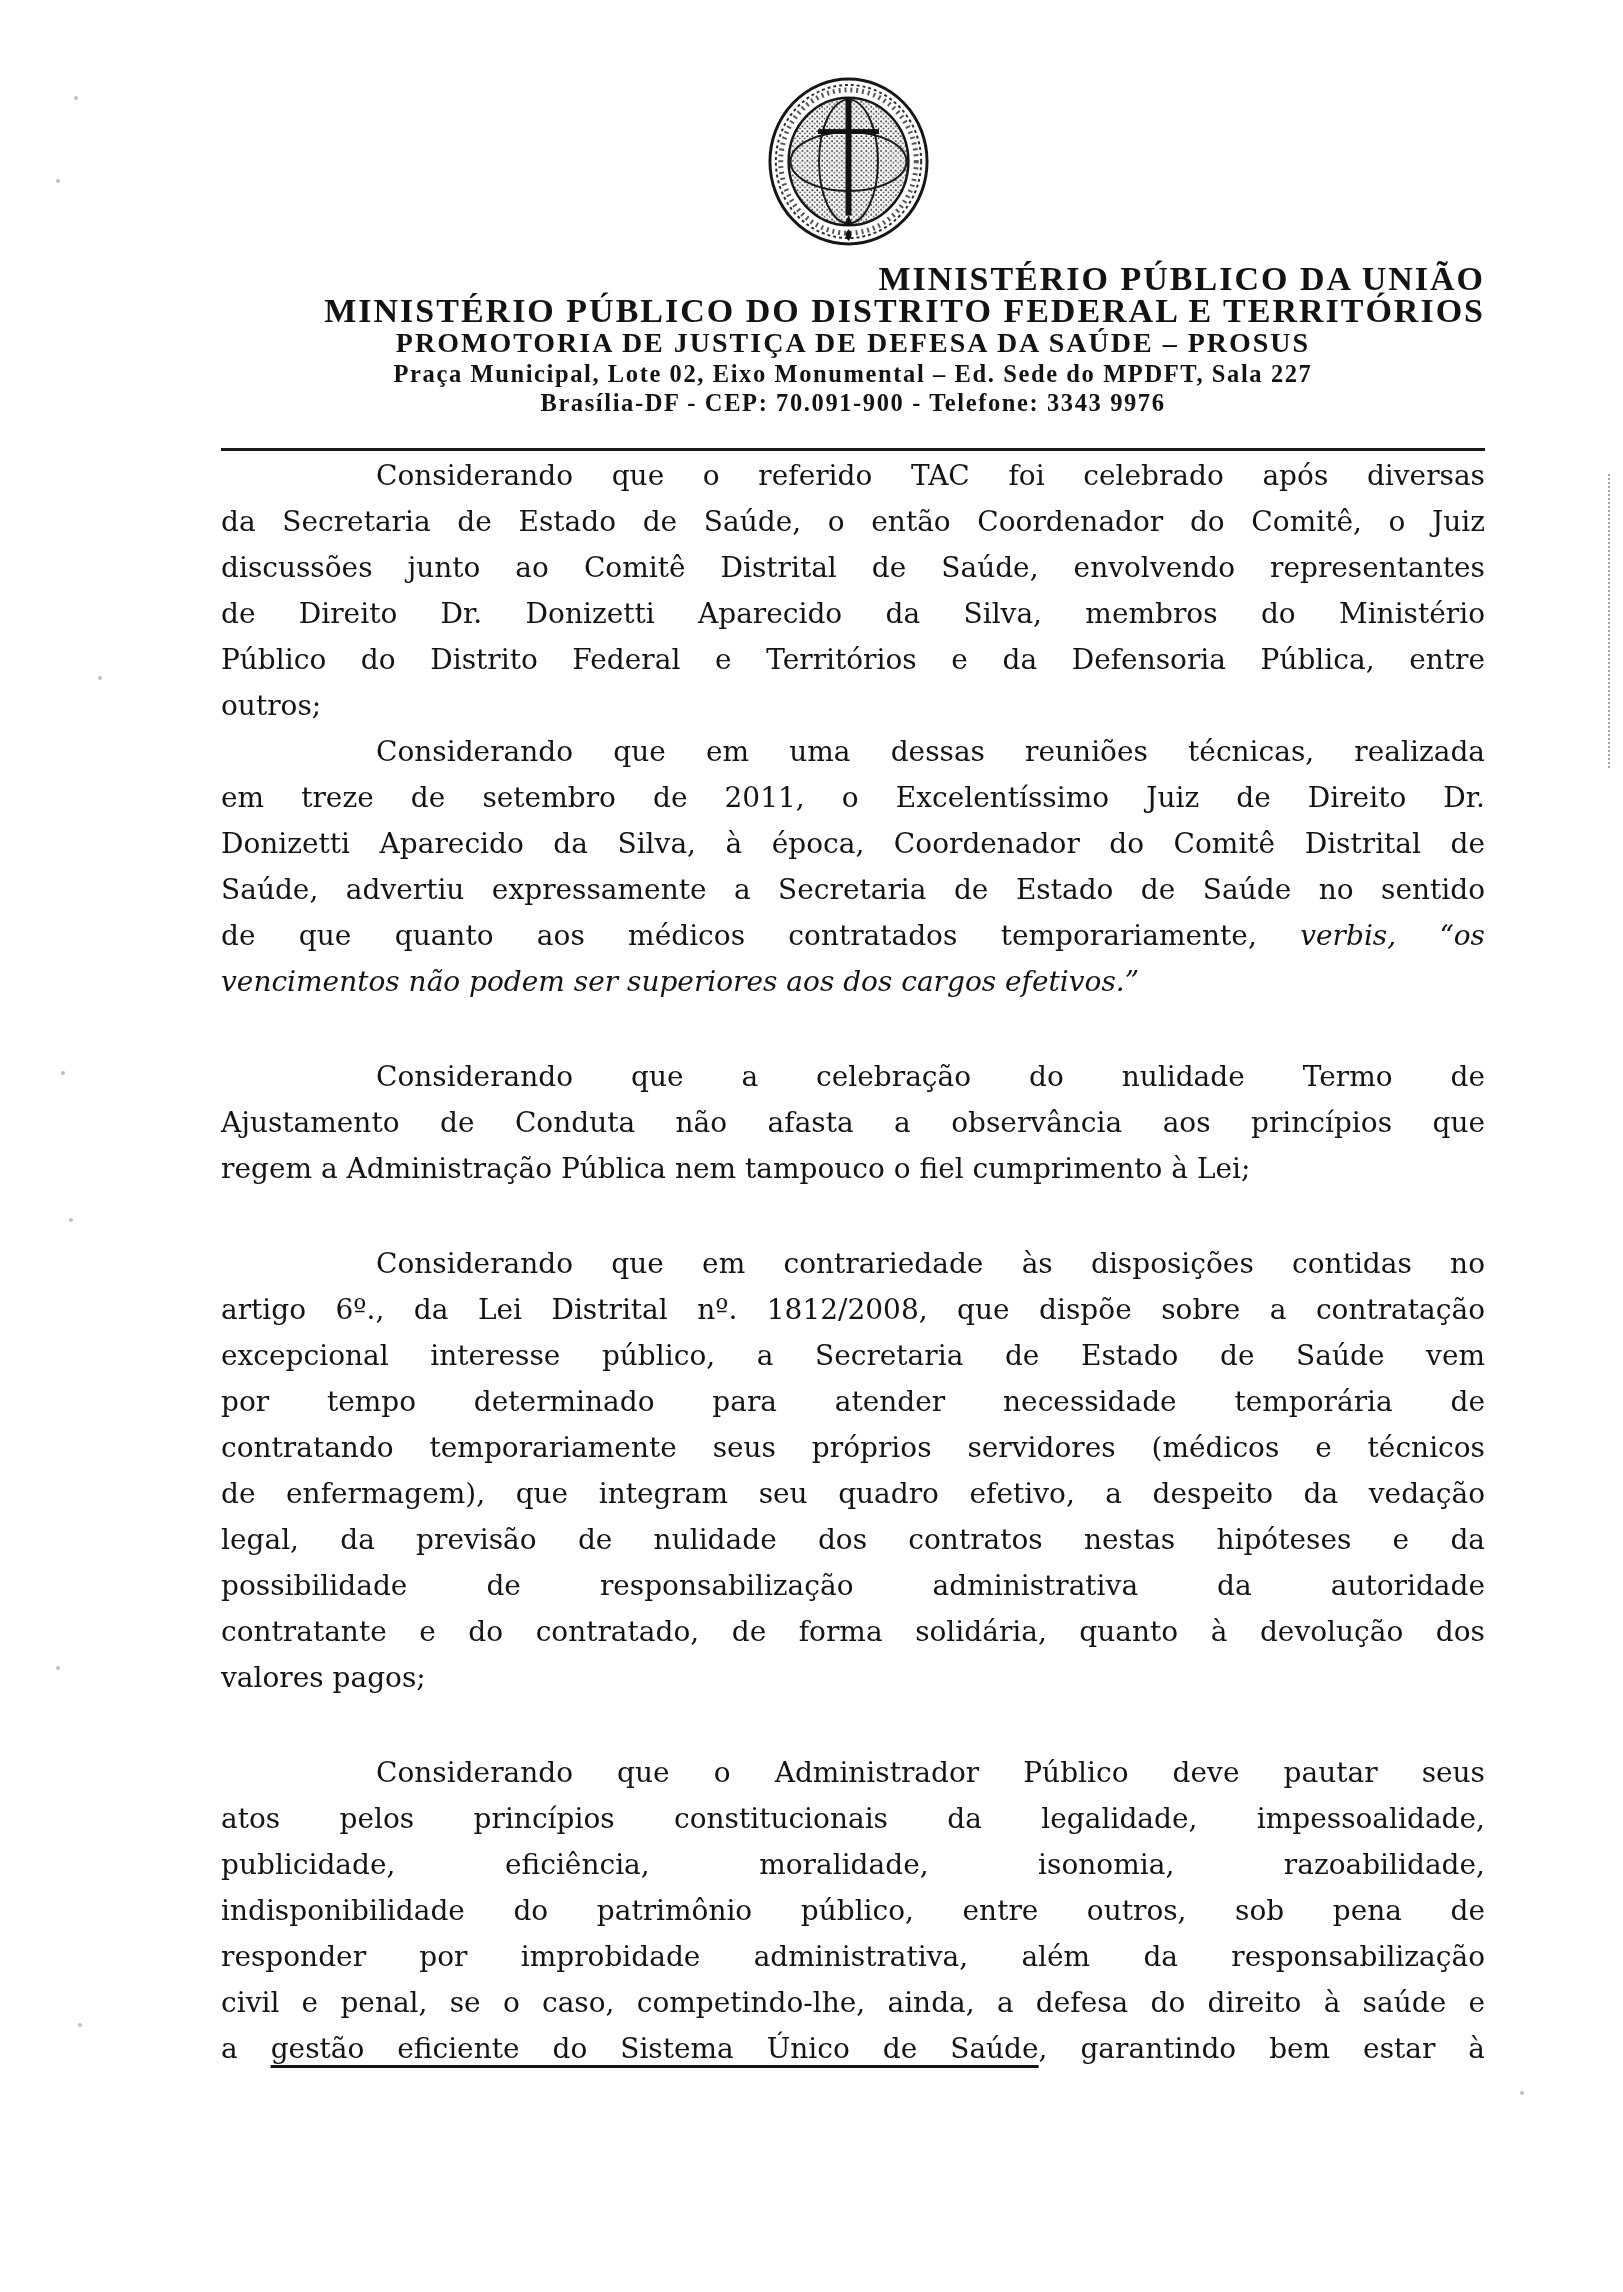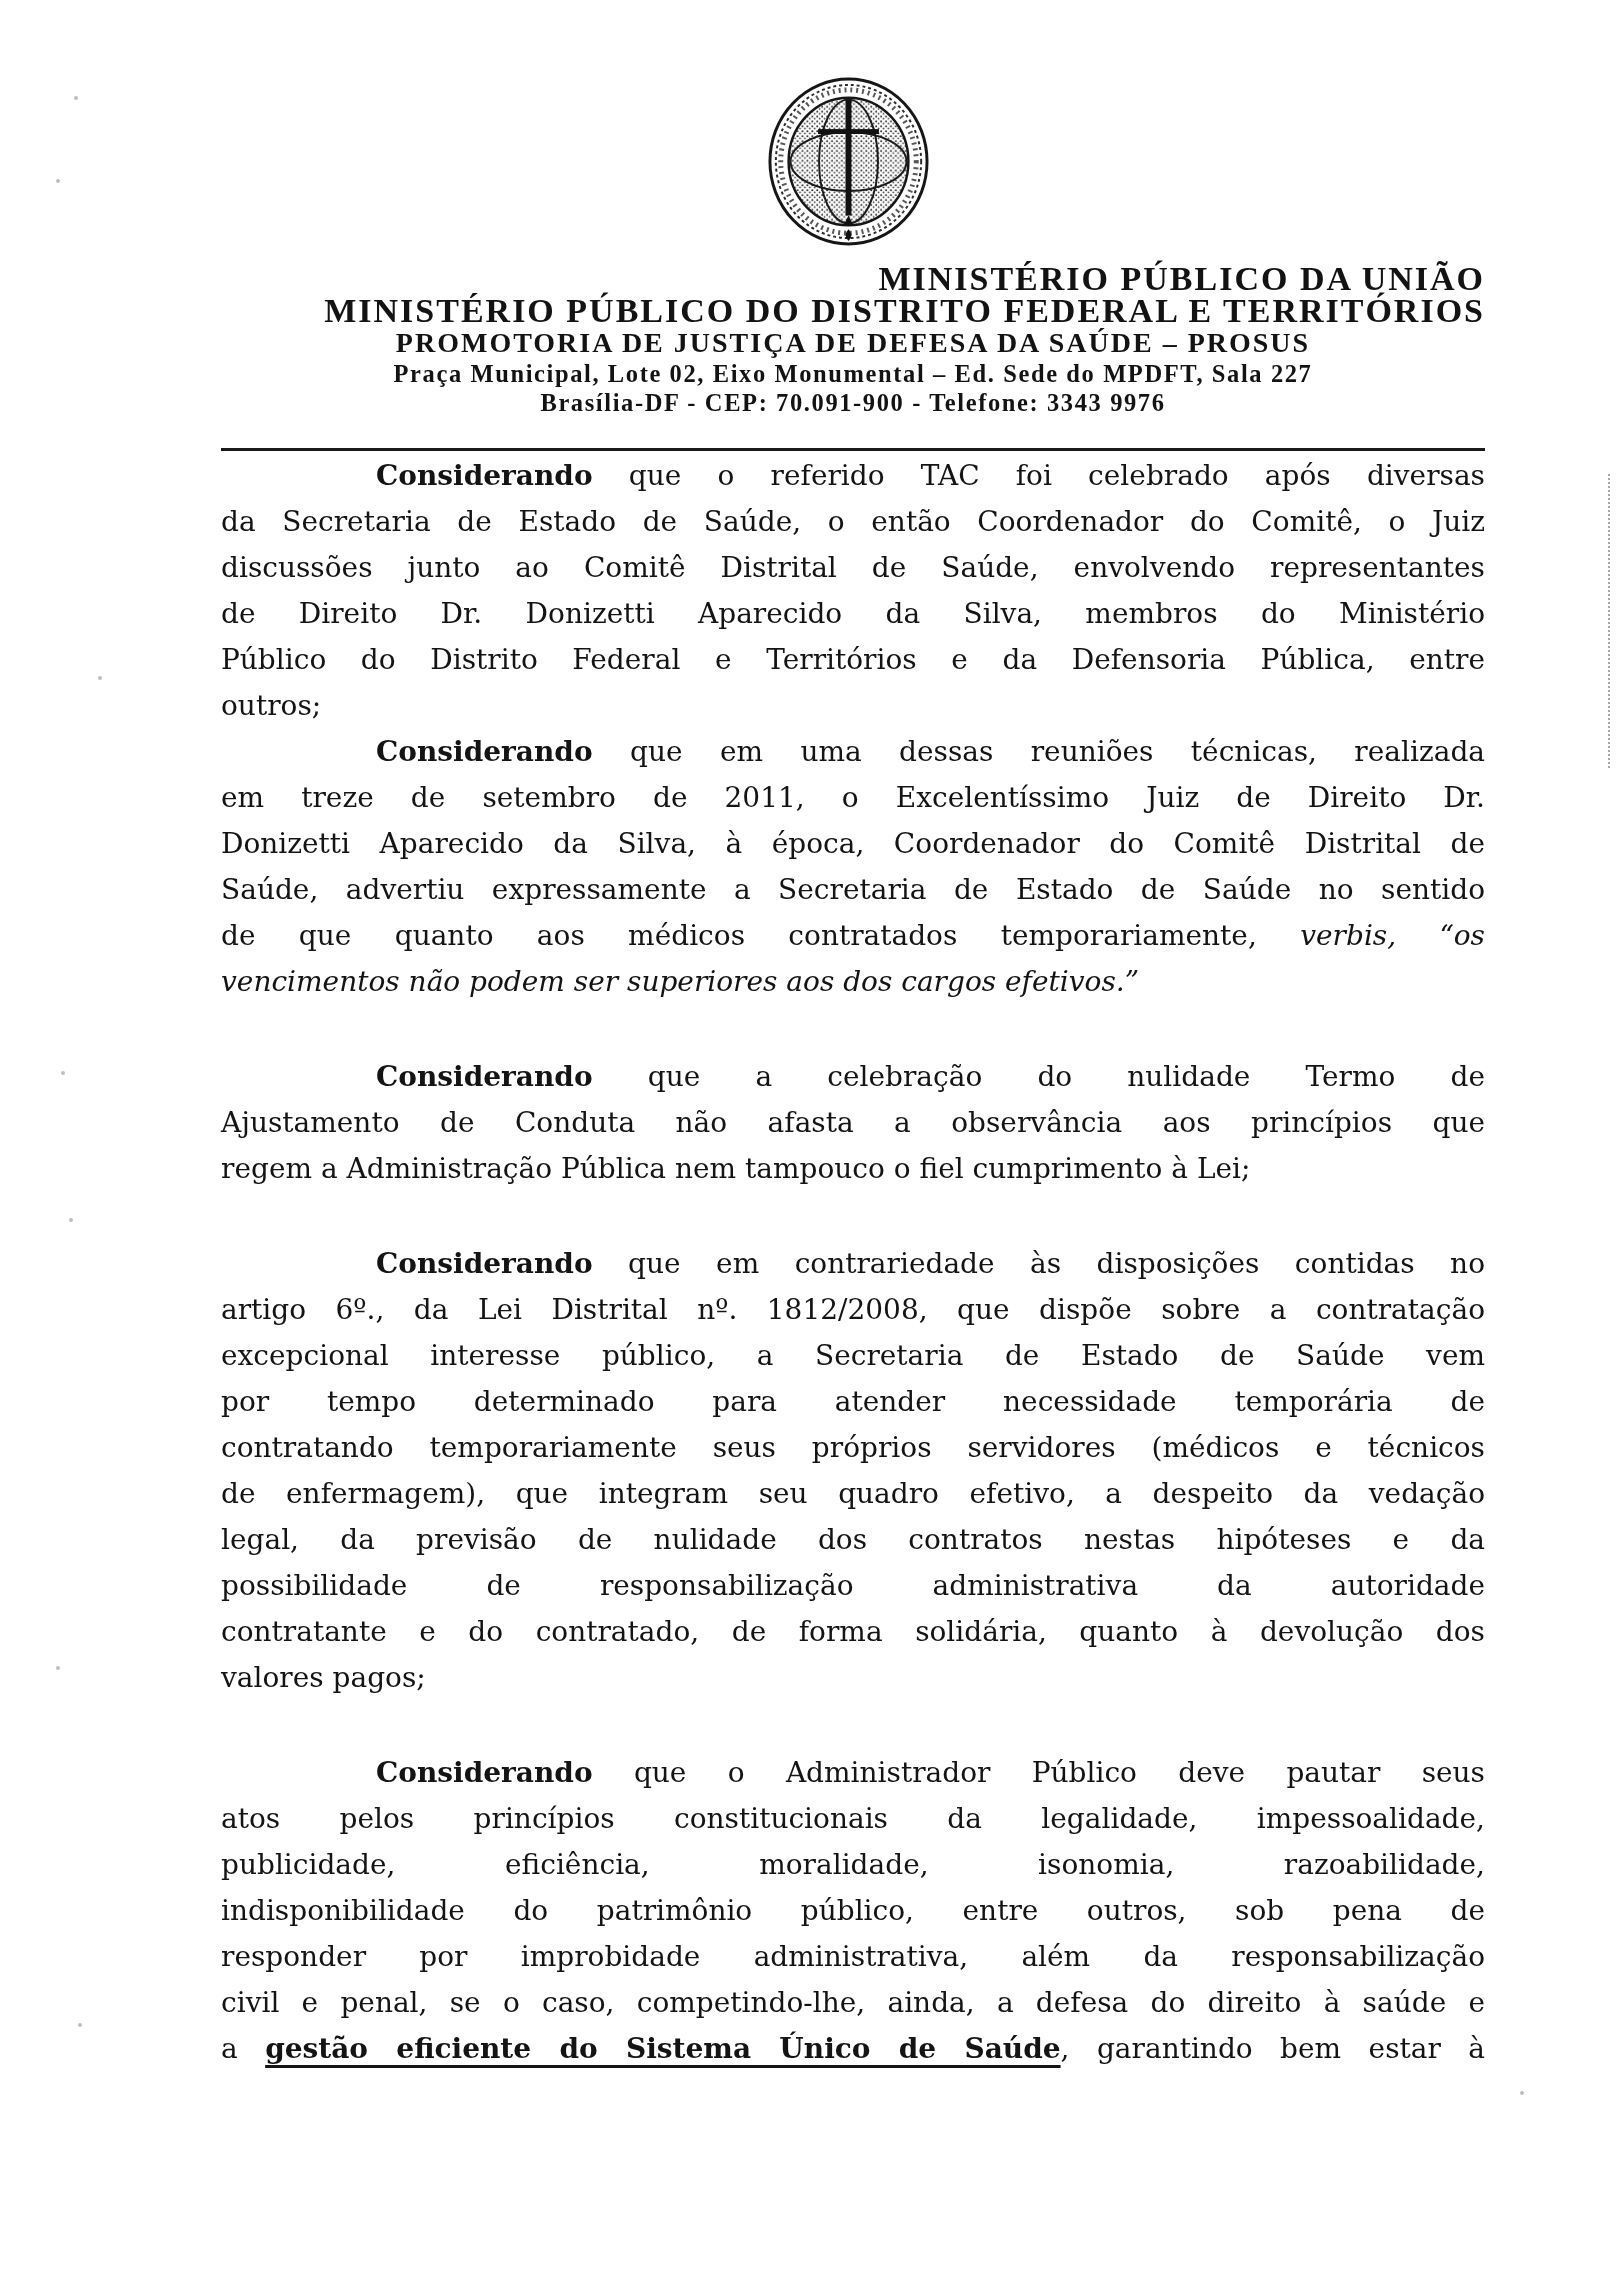--- a/index.html
+++ b/index.html
@@ -54,21 +54,21 @@
     width: 1264px;
     font-size: 28px;
     line-height: 46px;
     color: #141414;
   }
   .para { margin: 0; }
   .para.gap { margin-top: 49px; }
   .line { text-align: justify; text-align-last: justify; }
   .line.first { text-indent: 155px; }
   .line.plain { text-align: left; text-align-last: auto; }
-  .b { font-weight: bold; }
+  .b { font-weight: normal; }
   .i { font-style: italic; margin-top: 12px; }
   .u { text-decoration: underline; text-decoration-thickness: 2.9px; text-underline-offset: 6.9px; }
 
   
   .dotted-line-right {
     position: absolute;
     left: 1608px;
     top: 474px;
     height: 294px;
     width: 0;

